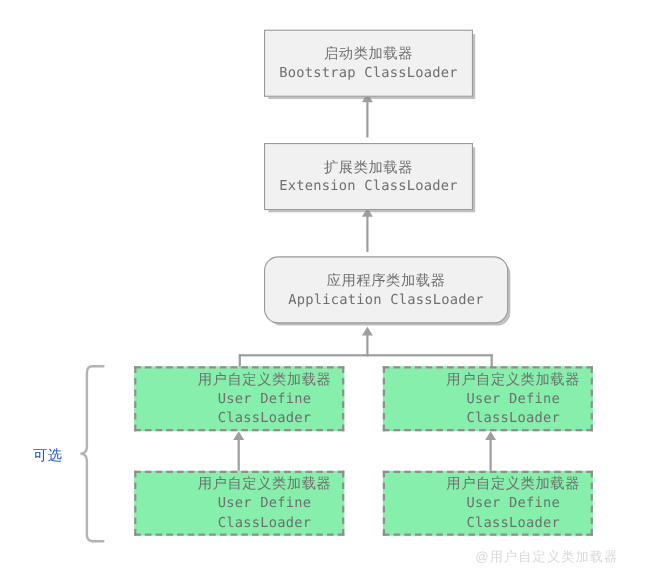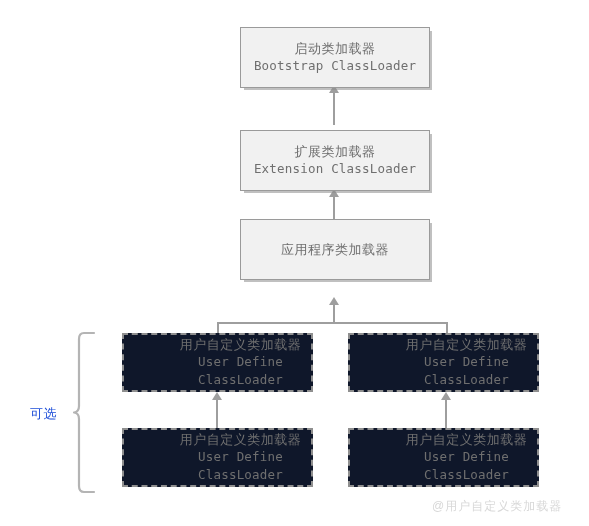--- a/index.html
+++ b/index.html
@@ -30,21 +30,21 @@
     text-align: center;
     color: #767676;
   }
   .node.solid {
     border: 1px solid #9a9a9a;
     box-shadow: 3px 3px 0 -1px rgba(140,140,140,0.55);
     background: #f1f1f1;
   }
   .node.dashed {
     border: 2px dashed #8f8f8f;
-    background: #0f172a;
+    background: #86efac;
     padding-left: 46px;
   }
   .node .cn {
     font-family: "Liberation Sans", sans-serif;
     font-size: 13px;
     line-height: 17px;
     letter-spacing: 0.5px;
     color: #6f6f6f;
   }
   .node .en {
@@ -136,22 +136,23 @@
   <div class="node solid" style="left:240px; top:130px; width:190px; height:61px;">
     <div class="cn">扩展类加载器</div>
     <div class="en">Extension ClassLoader</div>
   </div>
 
   <div class="node solid" style="left:240px; top:27px; width:190px; height:61px;">
     <div class="cn">启动类加载器</div>
     <div class="en">Bootstrap ClassLoader</div>
   </div>
 
-  <div class="node solid" style="left:240px; top:219px; width:190px; height:61px;">
+  <div class="node solid" style="left:240px; top:233px; width:222px; height:61px;border-radius:13px;">
     <div class="cn">应用程序类加载器</div>
+    <div class="en">Application ClassLoader</div>
   </div>
 
   <div class="node dashed" style="left:122px; top:333px; width:191px; height:59px;">
     <div class="cn">用户自定义类加载器</div>
     <div class="en">User Define ClassLoader</div>
   </div>
 
   <div class="node dashed" style="left:348px; top:333px; width:191px; height:59px;">
     <div class="cn">用户自定义类加载器</div>
     <div class="en">User Define ClassLoader</div>

